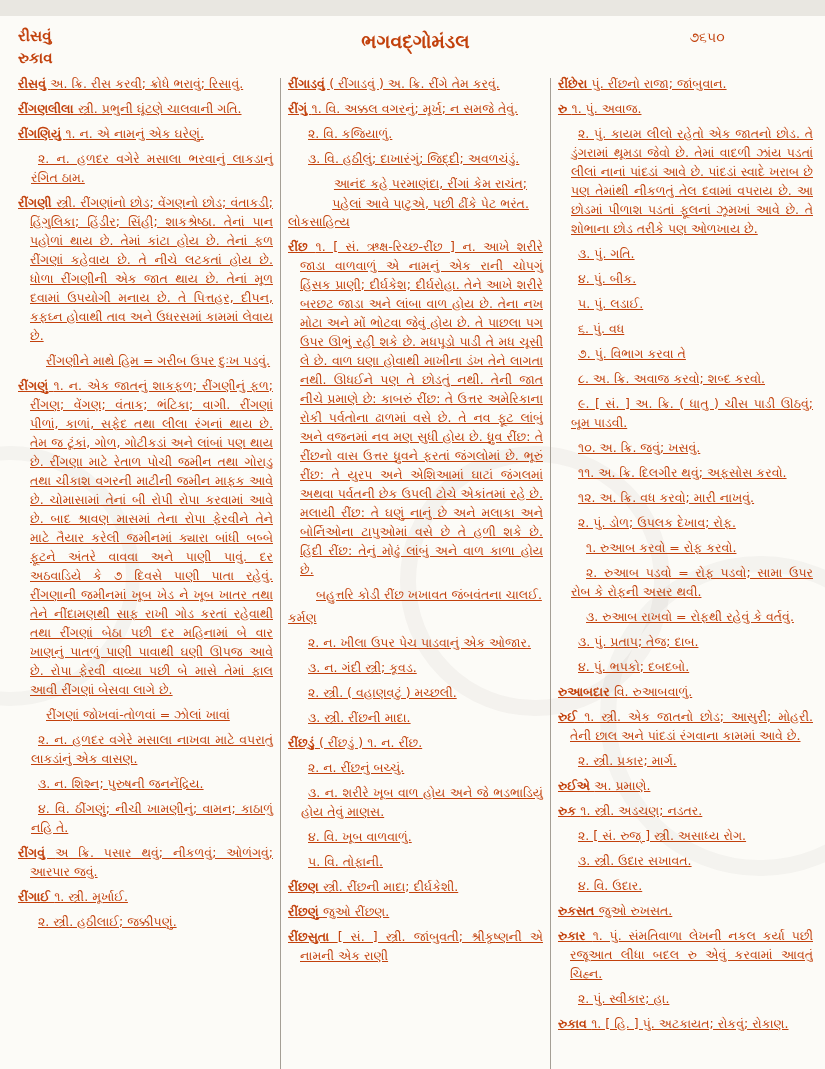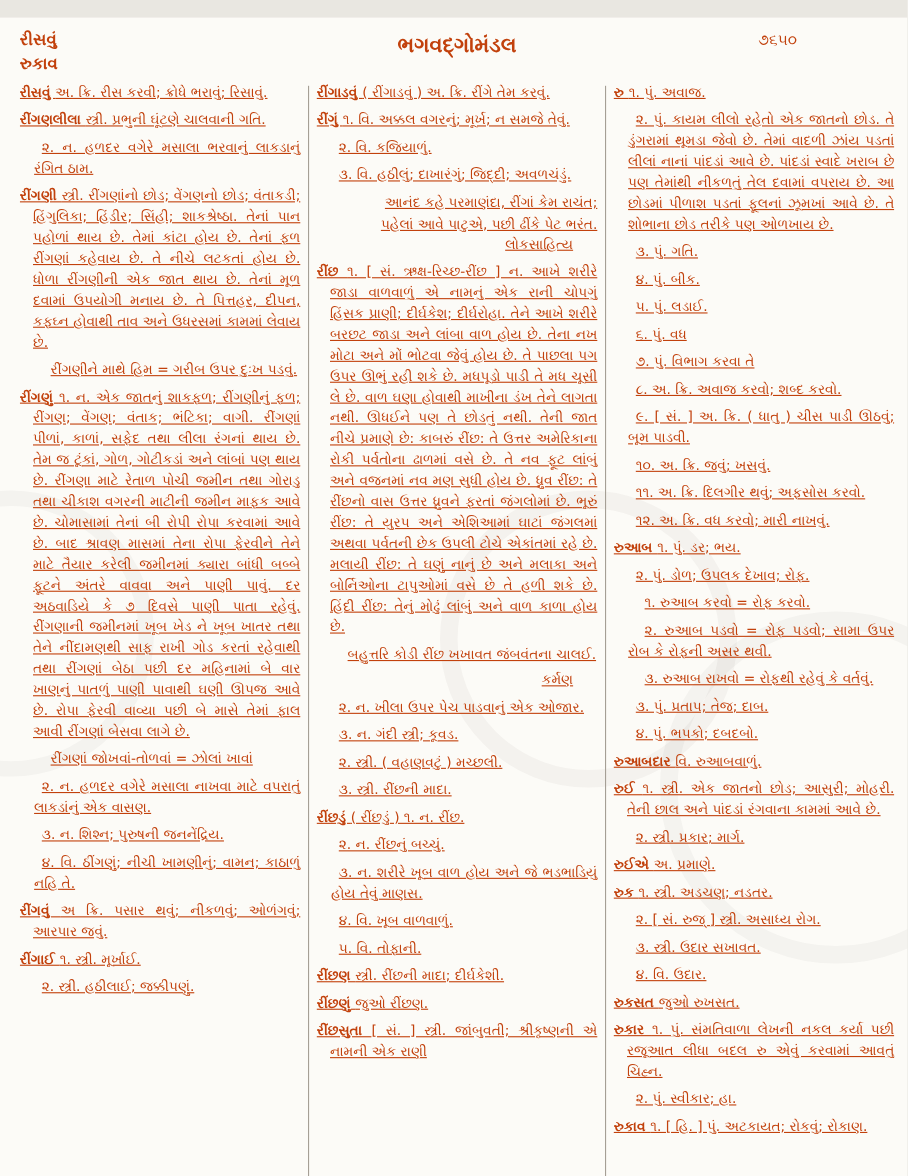--- a/index.html
+++ b/index.html
@@ -25,22 +25,22 @@
   .cols { display: flex; position: relative; z-index: 1; height: 1008px; overflow: hidden; text-decoration: underline; }
   .col { flex: 1 1 0; text-align: justify; padding-right: 7px; }
   .col:last-child { padding-right: 0; }
   .colsep { width: 1px; background: #a59f95; margin: 4px 7px 10px 0; }
 
   .para { margin: 0 0 6px; }
   .para b { font-weight: bold; }
   .entry { padding-left: 12px; text-indent: -12px; }
   .sub   { padding-left: 13px; text-indent: 7px; }
   .idiom { padding-left: 13px; text-indent: 15px; }
-  .verse { padding-left: 30px; margin-bottom: 1px; text-align: right; }
-  .attrib { text-align: right; padding-right: 22px; margin-top: -2px; }
+  .verse { padding-left: 30px; margin-bottom: 1px; text-align: center; }
+  .attrib { padding-right: 22px; margin-top: -2px; }
 </style>
 </head>
 <body>
 
 <div class="page">
   <div class="wm wm1"></div>
   <div class="wm wm2"></div>
   <div class="wm wm3"></div>
 
   <div class="hdr">
@@ -49,20 +49,21 @@
       <div>રુકાવ</div>
     </div>
     <div class="title">ભગવદ્ગોમંડલ</div>
     <div class="pnum">૭૬૫૦</div>
   </div>
 
   <div class="cols">
     <section class="col">
         <p class="para entry"><b>રીસવું </b>અ. ક્રિ. રીસ કરવી; ક્રોધે ભરાવું; રિસાવું.</p>
         <p class="para entry"><b>રીંગણલીલા </b>સ્ત્રી. પ્રભુની ઘૂંટણે ચાલવાની ગતિ.</p>
+        <p class="para entry"><b>રીંગણિયું </b>૧. ન. એ નામનું એક ઘરેણું.</p>
         <p class="para sub">૨. ન. હળદર વગેરે મસાલા ભરવાનું લાકડાનું રંગિત ઠામ.</p>
         <p class="para entry"><b>રીંગણી </b>સ્ત્રી. રીંગણાંનો છોડ; વેંગણનો છોડ; વંતાકડી; હિંગુલિકા; હિંડીર; સિંહી; શાકશ્રેષ્ઠા. તેનાં પાન પહોળાં થાય છે. તેમાં કાંટા હોય છે. તેનાં ફળ રીંગણાં કહેવાય છે. તે નીચે લટકતાં હોય છે. ધોળા રીંગણીની એક જાત થાય છે. તેનાં મૂળ દવામાં ઉપયોગી મનાય છે. તે પિત્તહર, દીપન, કફઘ્ન હોવાથી તાવ અને ઉધરસમાં કામમાં લેવાય છે.</p>
         <p class="para idiom">રીંગણીને માથે હિમ = ગરીબ ઉપર દુઃખ પડવું.</p>
         <p class="para entry"><b>રીંગણું </b>૧. ન. એક જાતનું શાકફળ; રીંગણીનું ફળ; રીંગણ; વેંગણ; વંતાક; ભંટિકા; વાગી. રીંગણાં પીળાં, કાળાં, સફેદ તથા લીલા રંગનાં થાય છે. તેમ જ ટૂંકાં, ગોળ, ગોટીકડાં અને લાંબાં પણ થાય છે. રીંગણા માટે રેતાળ પોચી જમીન તથા ગોરાડુ તથા ચીકાશ વગરની માટીની જમીન માફક આવે છે. ચોમાસામાં તેનાં બી રોપી રોપા કરવામાં આવે છે. બાદ શ્રાવણ માસમાં તેના રોપા ફેરવીને તેને માટે તૈયાર કરેલી જમીનમાં ક્યારા બાંધી બબ્બે ફૂટને અંતરે વાવવા અને પાણી પાવું. દર અઠવાડિયે કે ૭ દિવસે પાણી પાતા રહેવું. રીંગણાની જમીનમાં ખૂબ ખેડ ને ખૂબ ખાતર તથા તેને નીંદામણથી સાફ રાખી ગોડ કરતાં રહેવાથી તથા રીંગણાં બેઠા પછી દર મહિનામાં બે વાર ખાણનું પાતળું પાણી પાવાથી ઘણી ઊપજ આવે છે. રોપા ફેરવી વાવ્યા પછી બે માસે તેમાં ફાલ આવી રીંગણાં બેસવા લાગે છે.</p>
         <p class="para idiom">રીંગણાં જોખવાં-તોળવાં = ઝોલાં ખાવાં</p>
         <p class="para sub">૨. ન. હળદર વગેરે મસાલા નાખવા માટે વપરાતું લાકડાંનું એક વાસણ.</p>
         <p class="para sub">૩. ન. શિશ્ન; પુરુષની જનનેંદ્રિય.</p>
         <p class="para sub">૪. વિ. ઠીંગણું; નીચી ખામણીનું; વામન; કાઠાળું નહિ તે.</p>
         <p class="para entry"><b>રીંગવું </b>અ ક્રિ. પસાર થવું; નીકળવું; ઓળંગવું; આરપાર જવું.</p>
         <p class="para entry"><b>રીંગાઈ </b>૧. સ્ત્રી. મૂર્ખાઈ.</p>
@@ -88,33 +89,33 @@
         <p class="para sub">૨. ન. રીંછનું બચ્ચું.</p>
         <p class="para sub">૩. ન. શરીરે ખૂબ વાળ હોય અને જે ભડભાડિયું હોય તેવું માણસ.</p>
         <p class="para sub">૪. વિ. ખૂબ વાળવાળું.</p>
         <p class="para sub">૫. વિ. તોફાની.</p>
         <p class="para entry"><b>રીંછણ </b>સ્ત્રી. રીંછની માદા; દીર્ઘકેશી.</p>
         <p class="para entry"><b>રીંછણું </b>જુઓ રીંછણ.</p>
         <p class="para entry"><b>રીંછસુતા </b>[ સં. ] સ્ત્રી. જાંબુવતી; શ્રીકૃષ્ણની એ નામની એક રાણી</p>
       </section>
     <div class="colsep"></div>
     <section class="col">
+        <p class="para entry"><b>રીંછેરા </b>પું. રીંછનો રાજા; જાંબુવાન.</p>
         <p class="para entry"><b>રુ </b>૧. પું. અવાજ.</p>
         <p class="para sub">૨. પું. કાયમ લીલો રહેતો એક જાતનો છોડ. તે ડુંગરામાં થૂમડા જેવો છે. તેમાં વાદળી ઝાંય પડતાં લીલાં નાનાં પાંદડાં આવે છે. પાંદડાં સ્વાદે ખરાબ છે પણ તેમાંથી નીકળતું તેલ દવામાં વપરાય છે. આ છોડમાં પીળાશ પડતાં ફૂલનાં ઝૂમખાં આવે છે. તે શોભાના છોડ તરીકે પણ ઓળખાય છે.</p>
         <p class="para sub">૩. પું. ગતિ.</p>
         <p class="para sub">૪. પું. બીક.</p>
         <p class="para sub">૫. પું. લડાઈ.</p>
         <p class="para sub">૬. પું. વધ</p>
         <p class="para sub">૭. પું. વિભાગ કરવા તે</p>
         <p class="para sub">૮. અ. ક્રિ. અવાજ કરવો; શબ્દ કરવો.</p>
         <p class="para sub">૯. [ સં. ] અ. ક્રિ. ( ધાતુ ) ચીસ પાડી ઊઠવું; બૂમ પાડવી.</p>
         <p class="para sub">૧૦. અ. ક્રિ. જવું; ખસવું.</p>
         <p class="para sub">૧૧. અ. ક્રિ. દિલગીર થવું; અફસોસ કરવો.</p>
         <p class="para sub">૧૨. અ. ક્રિ. વધ કરવો; મારી નાખવું.</p>
-        <p class="para entry"><b>રુઆબ </b>૧. પું. ડર; ભય.</p>
         <p class="para sub">૨. પું. ડોળ; ઉપલક દેખાવ; રોફ.</p>
         <p class="para idiom">૧. રુઆબ કરવો = રોફ કરવો.</p>
         <p class="para idiom">૨. રુઆબ પડવો = રોફ પડવો; સામા ઉપર રોબ કે રોફની અસર થવી.</p>
         <p class="para idiom">૩. રુઆબ રાખવો = રોફથી રહેવું કે વર્તવું.</p>
         <p class="para sub">૩. પું. પ્રતાપ; તેજ; દાબ.</p>
         <p class="para sub">૪. પું. ભપકો; દબદબો.</p>
         <p class="para entry"><b>રુઆબદાર </b>વિ. રુઆબવાળું.</p>
         <p class="para entry"><b>રુઈ </b>૧. સ્ત્રી. એક જાતનો છોડ; આસુરી; મોહરી. તેની છાલ અને પાંદડાં રંગવાના કામમાં આવે છે.</p>
         <p class="para sub">૨. સ્ત્રી. પ્રકાર; માર્ગ.</p>
         <p class="para entry"><b>રુઈએ </b>અ. પ્રમાણે.</p>

